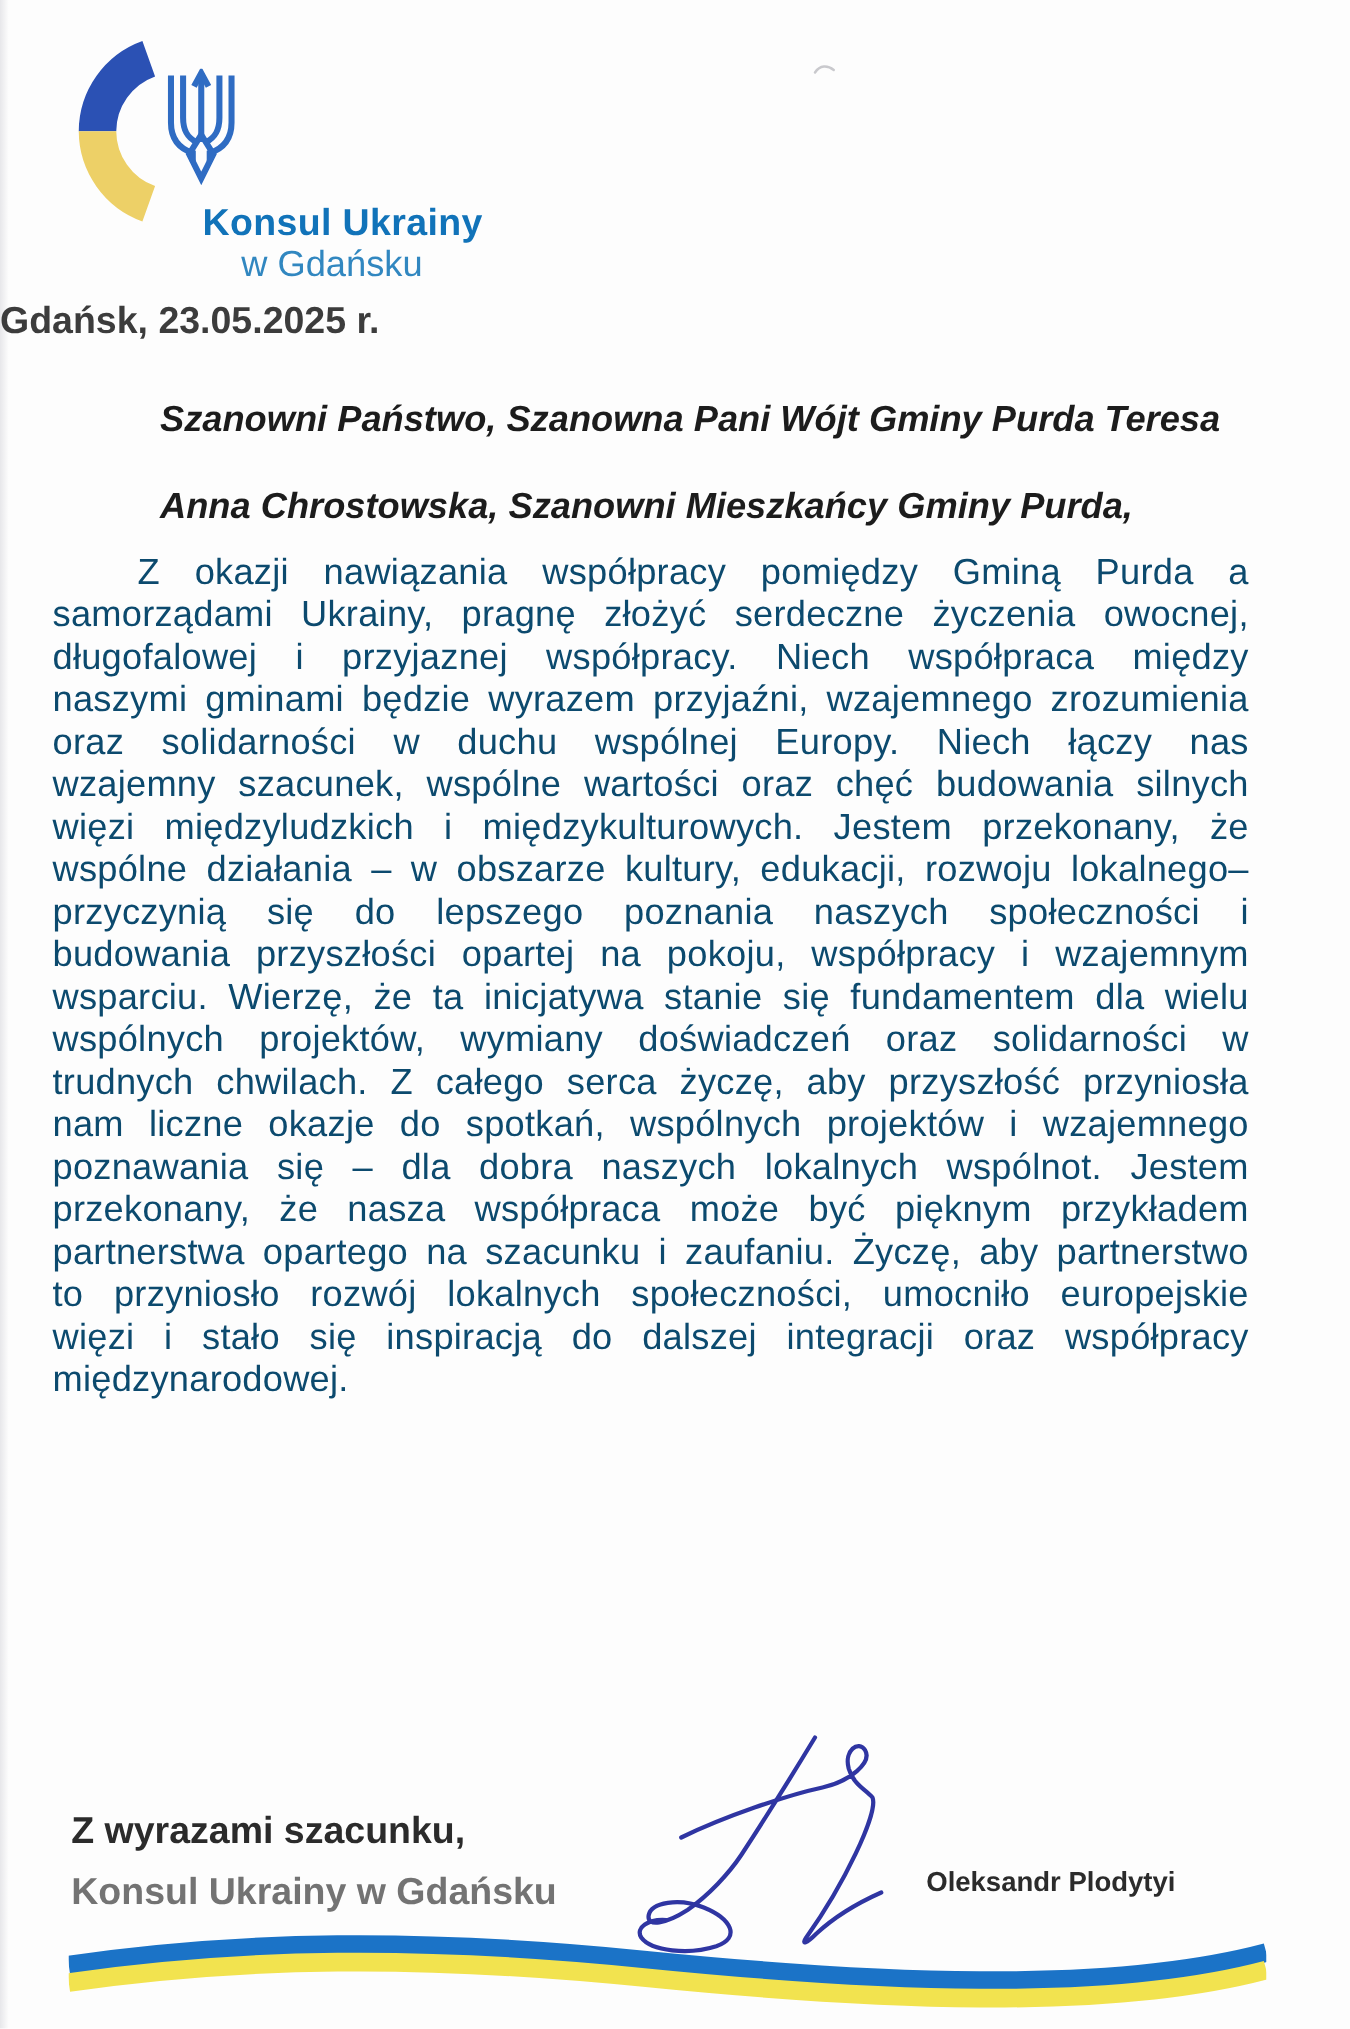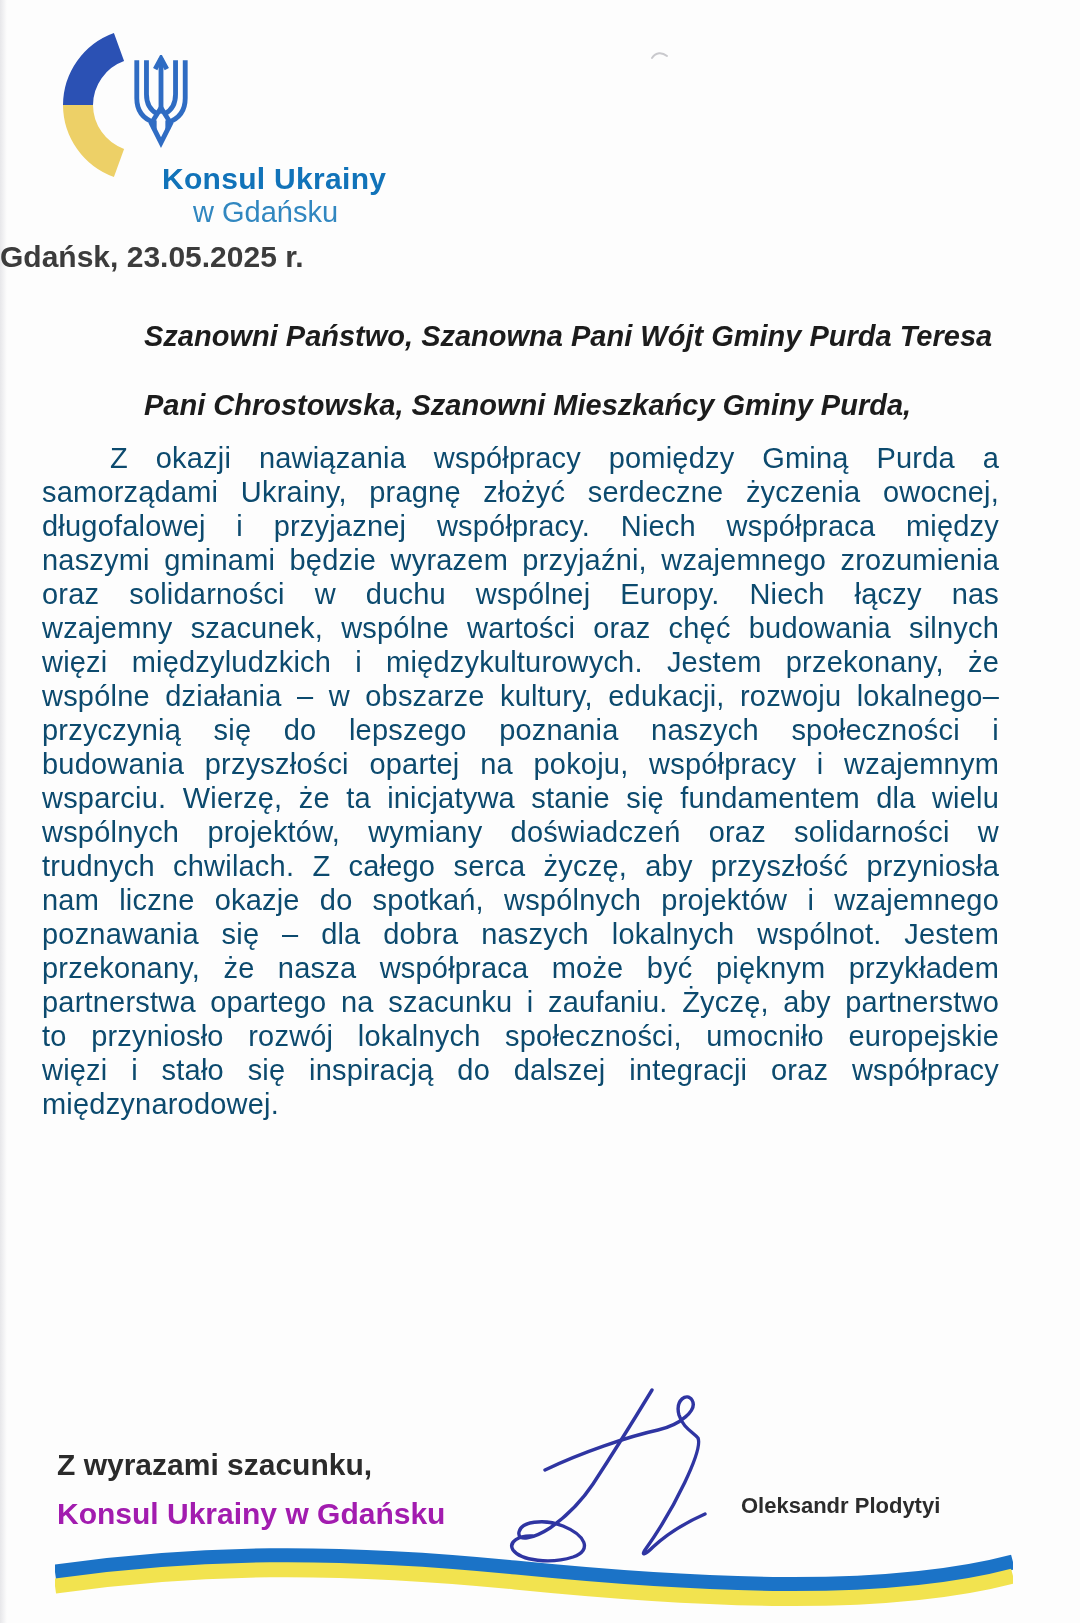--- a/index.html
+++ b/index.html
@@ -26,36 +26,36 @@
   }
   .scan-mark{position:absolute;left:650px;top:50px;}
   .dateline{
     position:absolute;left:0;right:107px;top:240px;
     font-size:30px;font-weight:bold;color:#3c3c3c;
   }
   .salutation{
     position:absolute;left:128px;top:320px;width:880px;
     font-size:29px;font-weight:bold;font-style:italic;color:#1c1c1c;
   }
-  .salutation .sal-line{line-height:32px;margin-left:16px;}
+  .salutation .sal-line{line-height:32px;}
   .salutation .sal-line + .sal-line{margin-top:37px;}
   .letter-body{
     position:absolute;left:42px;top:441px;width:957px;
     font-size:29px;line-height:34px;
     text-align:justify;text-indent:68px;
     word-spacing:5px;letter-spacing:.2px;
     color:#0c4a6e;
   }
   .closing-salute{
     position:absolute;left:57px;top:1448px;
     font-size:30px;font-weight:bold;color:#2b2b2b;text-align:right;
   }
   .closing-title{
     position:absolute;left:57px;top:1497px;
-    font-size:30px;font-weight:bold;color:#a21caf;
+    font-size:30px;font-weight:bold;color:#737373;
   }
   .signer-name{
     position:absolute;left:741px;top:1493px;
     font-size:22px;font-weight:bold;color:#2b2b2b;
   }
   .signature{position:absolute;left:495px;top:1358px;}
   .flag-wave{position:absolute;left:55px;top:1542px;}
 </style>
 </head>
 <body>
@@ -85,21 +85,21 @@
   <div class="org-location">w Gdańsku</div>
 
   <svg class="scan-mark" width="20" height="12" viewBox="0 0 20 12" fill="none">
     <path d="M2,8 C6,2 12,2 17,6" stroke-width="2" fill="none" stroke-linecap="round" stroke="#c9c9cd"></path>
   </svg>
 
   <div class="dateline">Gdańsk, 23.05.2025 r.</div>
 
   <div class="salutation">
     <div class="sal-line">Szanowni Państwo, Szanowna Pani Wójt Gminy Purda Teresa</div>
-    <div class="sal-line">Pani Chrostowska, Szanowni Mieszkańcy Gminy Purda,</div>
+    <div class="sal-line">Anna Chrostowska, Szanowni Mieszkańcy Gminy Purda,</div>
   </div>
 
   <div class="letter-body">Z okazji nawiązania współpracy pomiędzy Gminą Purda a samorządami Ukrainy, pragnę złożyć serdeczne życzenia owocnej, długofalowej i przyjaznej współpracy. Niech współpraca między naszymi gminami będzie wyrazem przyjaźni, wzajemnego zrozumienia oraz solidarności w duchu wspólnej Europy. Niech łączy nas wzajemny szacunek, wspólne wartości oraz chęć budowania silnych więzi międzyludzkich i międzykulturowych. Jestem przekonany, że wspólne działania – w obszarze kultury, edukacji, rozwoju lokalnego– przyczynią się do lepszego poznania naszych społeczności i budowania przyszłości opartej na pokoju, współpracy i wzajemnym wsparciu. Wierzę, że ta inicjatywa stanie się fundamentem dla wielu wspólnych projektów, wymiany doświadczeń oraz solidarności w trudnych chwilach. Z całego serca życzę, aby przyszłość przyniosła nam liczne okazje do spotkań, wspólnych projektów i wzajemnego poznawania się – dla dobra naszych lokalnych wspólnot. Jestem przekonany, że nasza współpraca może być pięknym przykładem partnerstwa opartego na szacunku i zaufaniu. Życzę, aby partnerstwo to przyniosło rozwój lokalnych społeczności, umocniło europejskie więzi i stało się inspiracją do dalszej integracji oraz współpracy międzynarodowej.</div>
 
   <div class="closing-salute">Z wyrazami szacunku,</div>
   <div class="closing-title">Konsul Ukrainy w Gdańsku</div>
   <div class="signer-name">Oleksandr Plodytyi</div>
 
   <svg class="signature" width="220" height="210" viewBox="0 0 220 210" fill="none" stroke-width="3.4" stroke-linecap="round" stroke-linejoin="round">
     <g stroke="#2f35a2">

